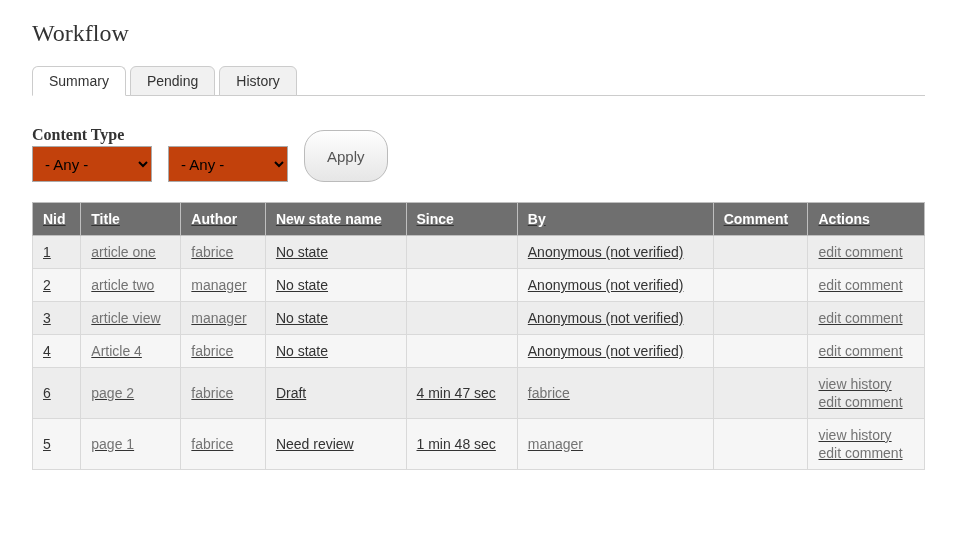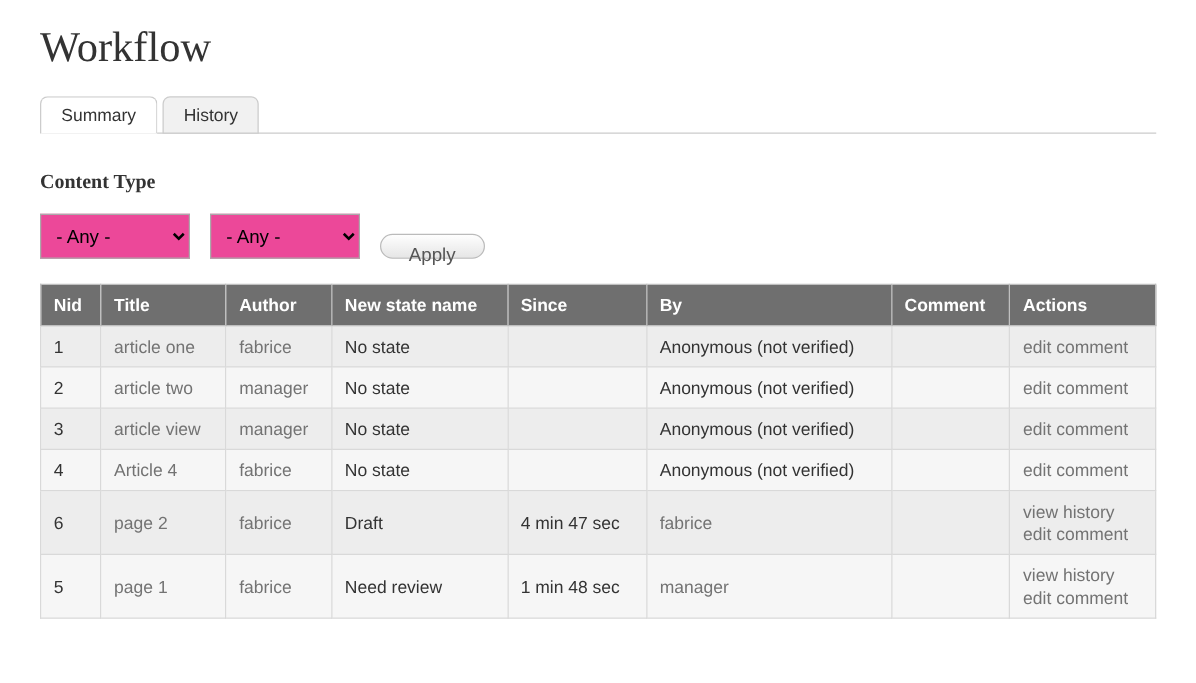--- a/index.html
+++ b/index.html
@@ -1,39 +1,40 @@
 <!DOCTYPE html>
 <html><head>
 <meta charset="utf-8">
 <style>
   * { box-sizing: border-box; margin: 0; padding: 0; }
   body { font-family: Arial, Helvetica, sans-serif; font-size: 14px; color: #333; background: #fff; padding: 20px 32px; }
-  h1.page-title { font-family: Georgia, "Times New Roman", serif; font-weight: normal; font-size: 34px; margin-bottom: 18px; }
+  h1.page-title { font-family: Georgia, "Times New Roman", serif; font-weight: normal; font-size: 24px; margin-bottom: 18px; }
   .tabs { display: flex; gap: 4px; border-bottom: 1px solid #ccc; margin-bottom: 30px; }
   .tab { border: 1px solid #ccc; border-radius: 6px 6px 0 0; padding: 6px 16px; background: #f1f1f1; cursor: pointer; position: relative; top: 1px; color: #333; }
   .tab.active { background: #fff; border-bottom: 1px solid #fff; }
   .filters { display: flex; gap: 16px; align-items: flex-end; margin-bottom: 20px; }
   .filter { display: flex; flex-direction: column; }
-  .filter label { font-family: Georgia, serif; font-weight: bold; font-size: 16px; margin-bottom: 16px; }
-  .filter select { font-size: 15px; padding: 6px 28px 6px 8px; border: 1px solid #aaa; background: #ec4899; min-width: 120px; height: 36px; }
-  .apply-btn { border: 1px solid #bbb; border-radius: 20px; background: linear-gradient(#fefefe,#e6e6e6); padding: 8px 22px; font-size: 15px; color: #555; cursor: pointer; height: 20px; }
-  table.data { border-collapse: collapse; width: 100%; max-width: 900px; }
+  .filter label { font-family: Georgia, serif; font-weight: bold; font-size: 16px; margin-bottom: 2px; }
+  .filter select { font-size: 15px; padding: 6px 28px 6px 8px; border: 1px solid #aaa; background: #c2410c; min-width: 120px; height: 36px; }
+  .apply-btn { border: 1px solid #bbb; border-radius: 20px; background: linear-gradient(#fefefe,#e6e6e6); padding: 8px 22px; font-size: 15px; color: #555; cursor: pointer; height: 52px; }
+  table.data { border-collapse: collapse; width: 100%; max-width: 900px; text-decoration: underline; }
   table.data th { background: #6f6f6f; color: #fff; text-align: left; font-weight: bold; padding: 8px 10px; border: 1px solid #bfbfbf; font-size: 14px; }
   table.data td { padding: 8px 10px; border: 1px solid #d9d9d9; background: #ededed; font-size: 14px; vertical-align: middle; }
   table.data tr:nth-child(even) td { background: #f6f6f6; }
   a.link { color: #737373; text-decoration: none; cursor: pointer; }
   .action-stack { display: flex; flex-direction: column; gap: 2px; justify-content: center; }
 </style>
 </head>
 <body>
 
 <h1 class="page-title">Workflow</h1>
 
 <div class="tabs" id="tab-container">
     <div class="tab active">Summary</div>
+    <div class="tab">Pending</div>
     <div class="tab">History</div>
   </div>
 
 <div class="filters">
   <div class="filter">
     <label>Content Type</label>
     <select id="sel-content-type"><option>- Any -</option></select>
   </div>
   <div class="filter">
     <select id="sel-current-state"><option>- Any -</option></select>

